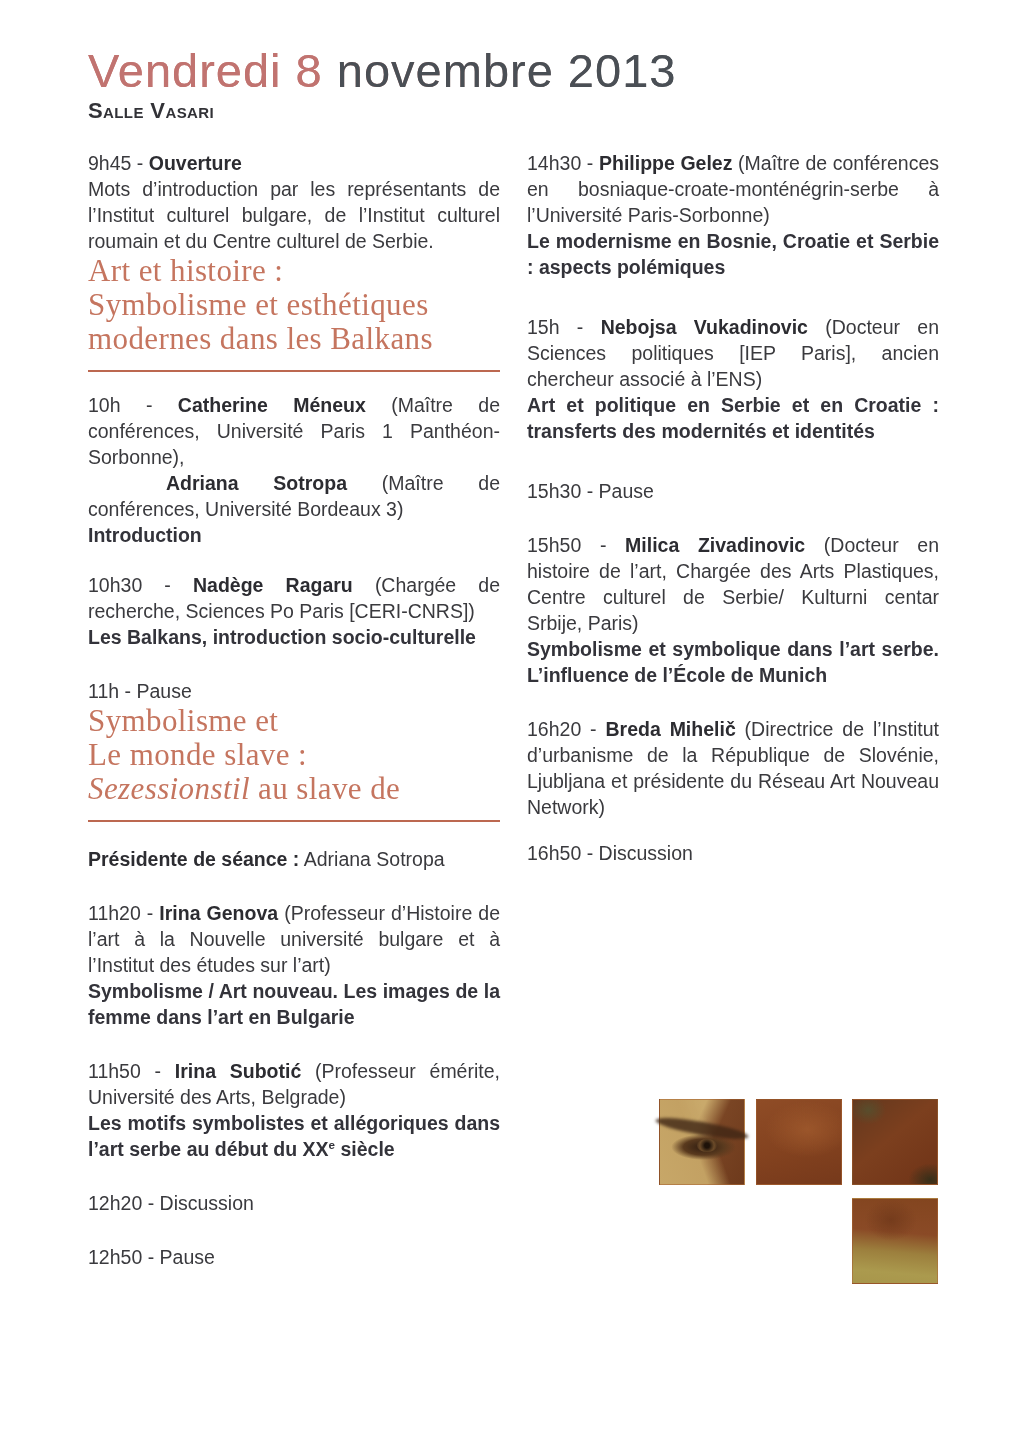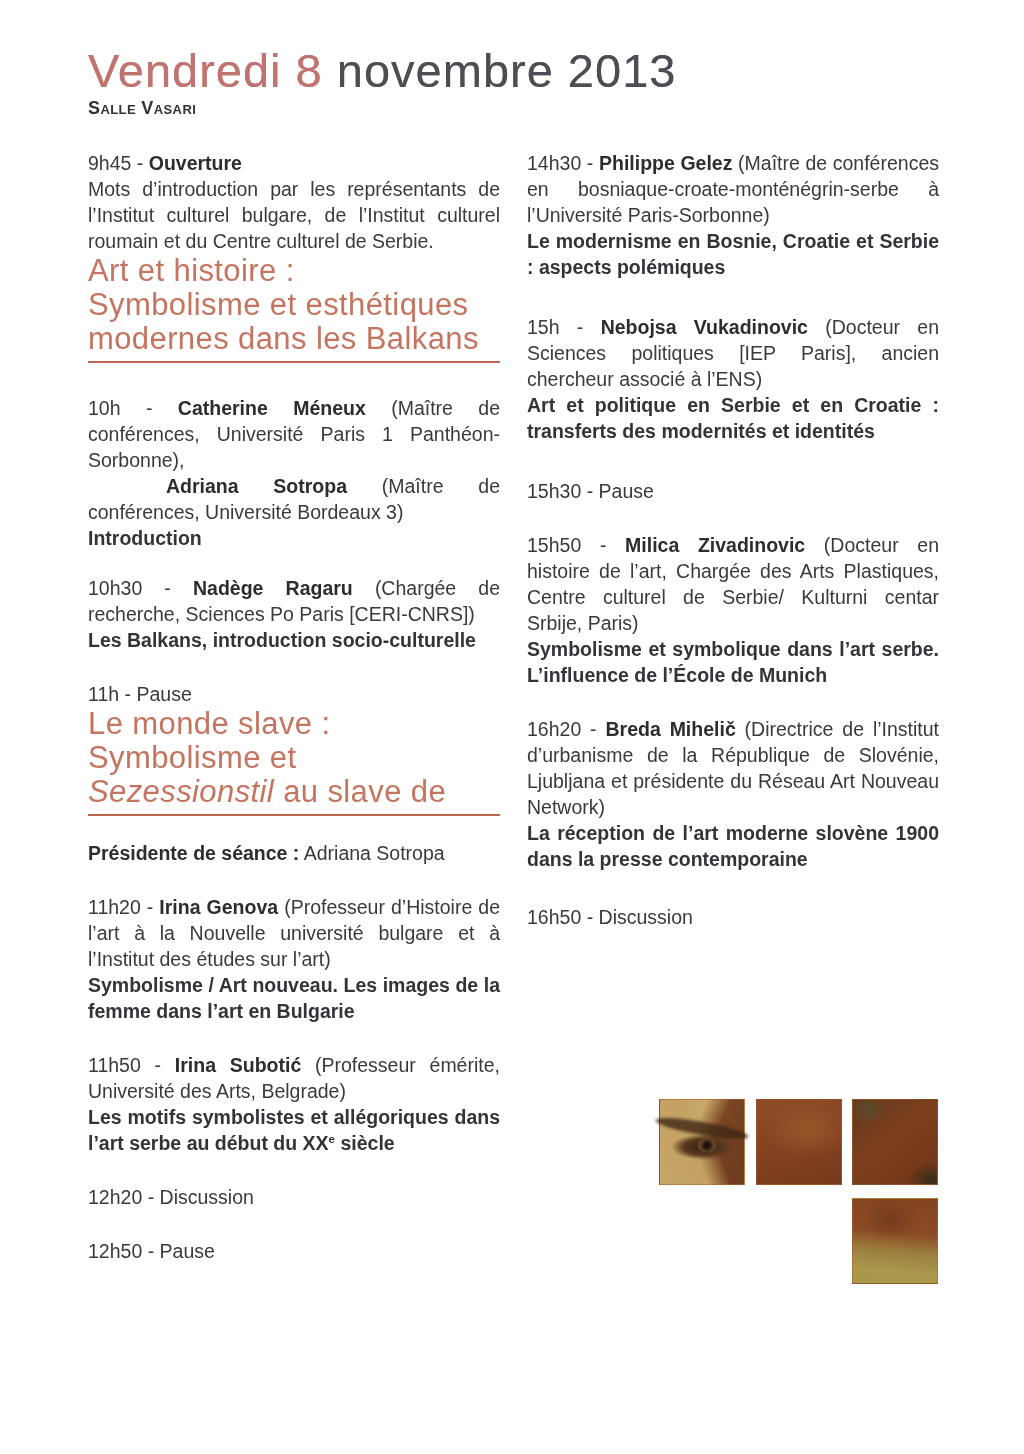--- a/index.html
+++ b/index.html
@@ -18,45 +18,45 @@
   .t2 { color:#4a4f55; }
   @supports (-webkit-background-clip: text) {
     h1 {
       background:linear-gradient(90deg,#c97e76 0%,#bd7470 28%,#96716b 48%,#565a5f 66%,#43474d 100%);
       -webkit-background-clip:text; background-clip:text;
     }
     h1 span { color:transparent; }
   }
   .salle {
     margin-top:2px; font-variant:small-caps; font-weight:700;
-    font-size:18px; color:#323237; letter-spacing:0.4px;
+    font-size:22px; color:#323237; letter-spacing:0.4px;
   }
 
   
   .col { position:absolute; top:150px; width:412px; font-size:19.5px; line-height:26px; }
   .col-left  { left:88px; }
   .col-right { left:527px; }
 
   .block { margin-top:28px; }
   .block:first-child { margin-top:0; }
   .gap-lg { margin-top:34px; }
-  .gap-md { margin-top:32px; }
+  .gap-md { margin-top:20px; }
   .gap-sm { margin-top:24px; }
 
   .block p { margin:0; text-align:justify; }
   .name, .b { font-weight:700; color:#2c2c31; }
   .talk-title { font-weight:700; color:#33333a; }
   .talk-title sup { font-size:60%; line-height:0; }
   .indent { text-indent:78px; }
 
   
   .heading {
     margin:0; font-weight:300; font-size:31px; line-height:34px;
     color:#c5755f; letter-spacing:0.4px;
-    border-bottom:2px solid #bc6850; padding-bottom:5px;
+    border-bottom:2px solid #bc6850; padding-bottom:14px;font-family:Liberation Serif, serif;
   }
   .heading em { font-style:italic; }
 
   
   .thumb {
     position:absolute; width:86px; height:86px;
     border:1px solid rgba(170,100,50,0.55); box-sizing:border-box;
   }
   .thumb-1 { left:659px; top:1099px;
     background:
@@ -124,22 +124,22 @@
     <div class="block gap-sm">
       <p><span>10h30</span><span> - </span><span class="name">Nadège Ragaru</span><span> (Chargée de recherche, Sciences Po Paris [CERI-CNRS])</span></p>
       <p class="talk-title">Les Balkans, introduction socio-culturelle</p>
     </div>
 
     <div class="block">
       <p><span>11h</span><span> - </span><span>Pause</span></p>
     </div>
 
     <h2 class="heading block gap-sm">
+      <div>Symbolisme et</div>
       <div>Le monde slave :</div>
-      <div>Symbolisme et</div>
       <div><em>Sezessionstil</em><span> au slave de</span></div>
     </h2>
 
     <div class="block gap-sm">
       <p><strong class="b">Présidente de séance :</strong><span> Adriana Sotropa</span></p>
     </div>
 
     <div class="block">
       <p><span>11h20</span><span> - </span><span class="name">Irina Genova</span><span> (Professeur d’Histoire de l’art à la Nouvelle université bulgare et à l’Institut des études sur l’art)</span></p>
       <p class="talk-title">Symbolisme / Art nouveau. Les images de la femme dans l’art en Bulgarie</p>
@@ -176,21 +176,20 @@
       <p><span>15h30</span><span> - </span><span>Pause</span></p>
     </div>
 
     <div class="block">
       <p><span>15h50</span><span> - </span><span class="name">Milica Zivadinovic</span><span> (Docteur en histoire de l’art, Chargée des Arts Plastiques, Centre culturel de Serbie/ Kulturni centar Srbije, Paris)</span></p>
       <p class="talk-title">Symbolisme et symbolique dans l’art serbe. L’influence de l’École de Munich</p>
     </div>
 
     <div class="block">
       <p><span>16h20</span><span> - </span><span class="name">Breda Mihelič</span><span> (Directrice de l’Institut d’urbanisme de la République de Slovénie, Ljubljana et présidente du Réseau Art Nouveau Network)</span></p>
-      <p class="talk-title">La réception de l’art moderne slovène 1900 dans la presse contemporaine</p>
     </div>
 
     <div class="block gap-md">
       <p><span>16h50</span><span> - </span><span>Discussion</span></p>
     </div>
 
   </div>
 
   <div class="thumb thumb-1"></div>
   <div class="thumb thumb-2"></div>

